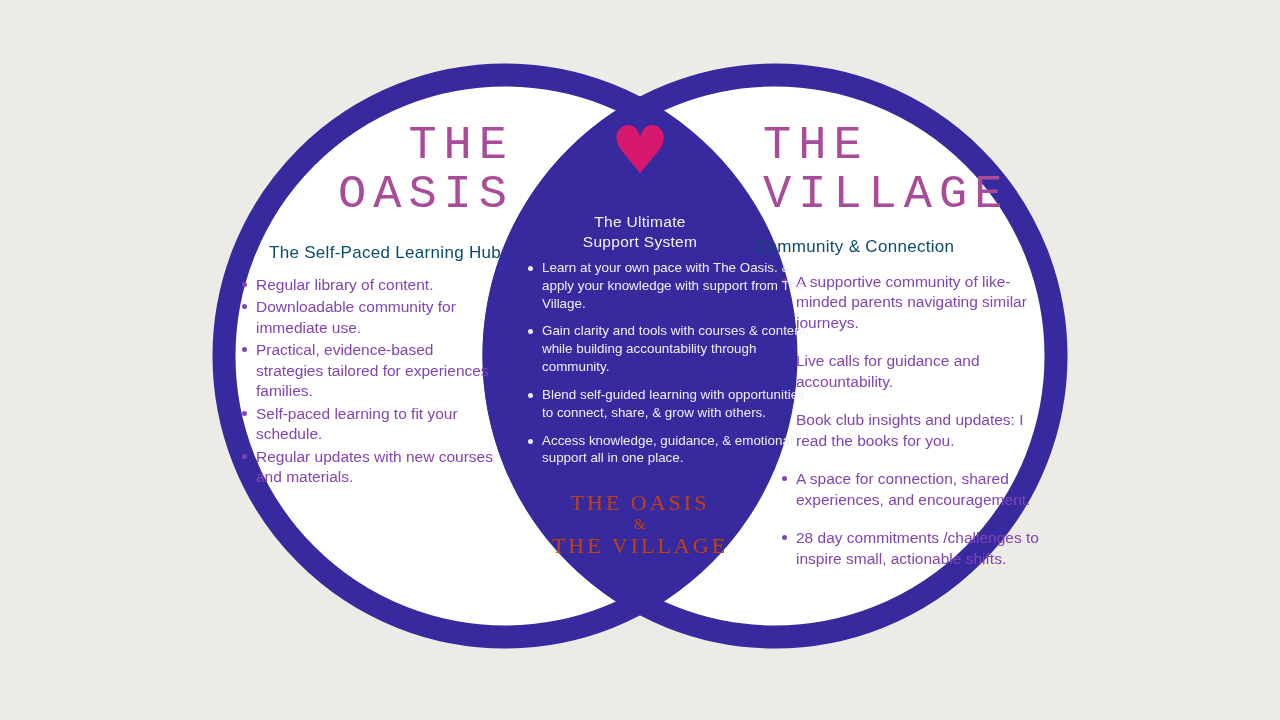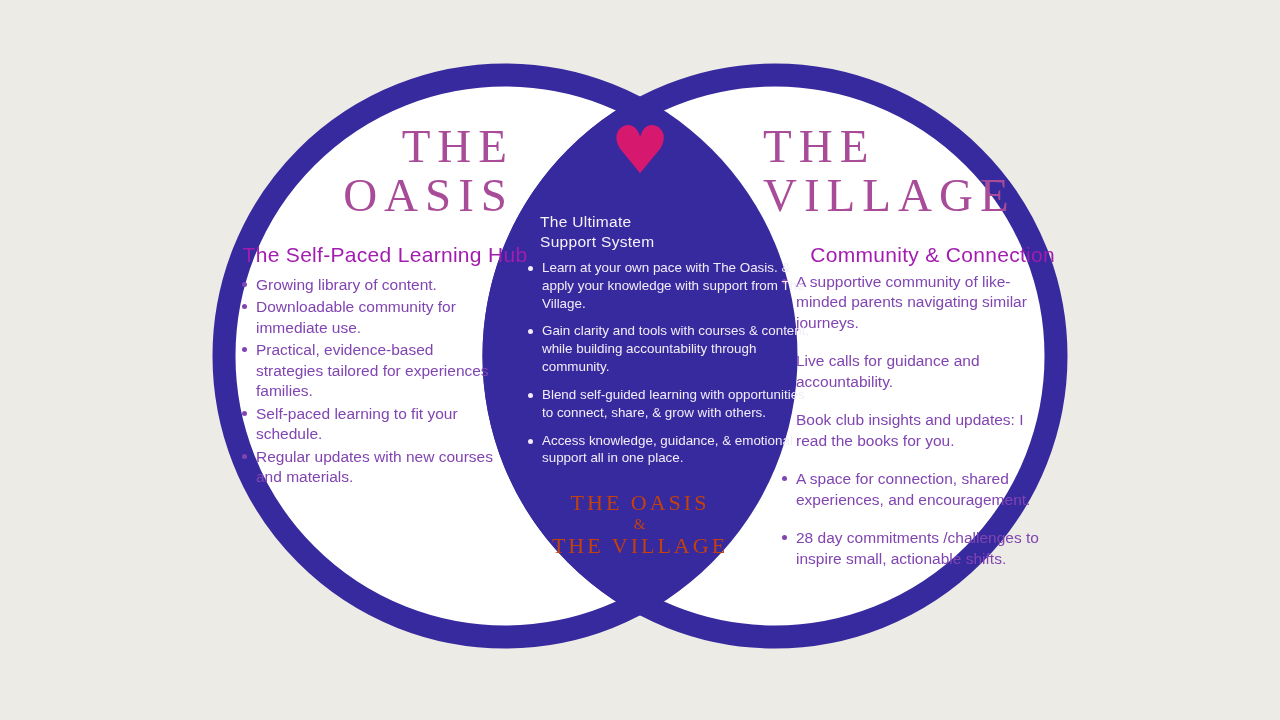--- a/index.html
+++ b/index.html
@@ -6,57 +6,57 @@
   .stage{
     position:relative;width:1280px;height:720px;overflow:hidden;
     background:#edebe5;
     font-family:"Liberation Sans", sans-serif;
   }
   .venn-svg{position:absolute;left:0;top:0;}
 
   
   .big-title{
     position:absolute;
-    font-family:Liberation Serif, serif;
+    font-family:Liberation Mono, monospace;
     font-weight:400;
     color:#a84b98;
     font-size:47px;
     line-height:1.04;
     letter-spacing:7px;
   }
   .title-left{left:214px;top:122px;width:300px;text-align:right;}
   .title-right{left:763px;top:122px;width:300px;text-align:left;}
 
   .subtitle{
     position:absolute;
-    color:#a21caf;
-    font-size:21px;
+    color:#0c4a6e;
+    font-size:17px;
     letter-spacing:0.3px;
   }
   .subtitle-left{left:235px;top:243px;width:300px;text-align:center;}
-  .subtitle-right{left:755px;top:243px;width:300px;text-align:right;}
+  .subtitle-right{left:755px;top:237px;width:300px;text-align:left;}
 
   
   .list{position:absolute;display:flex;flex-direction:column;}
   .list-left{left:242px;top:275px;width:252px;color:#8145b2;font-size:15.5px;line-height:1.32;gap:2px;}
   .list-right{left:782px;top:272px;width:262px;color:#8145b2;font-size:15.5px;line-height:1.32;gap:18px;}
   .list-center{left:528px;top:259px;width:282px;color:#f2ecf7;font-size:13.4px;line-height:1.33;gap:10px;}
   .li{display:flex;align-items:flex-start;}
   .dot{flex:none;width:5px;height:5px;border-radius:50%;background:currentColor;margin:7px 9px 0 0;}
   .li-text{flex:1;}
 
   
   .heart{
     position:absolute;left:576px;top:118px;width:128px;
     text-align:center;font-size:66px;line-height:1;
     color:#d6196f;font-family:"DejaVu Sans", sans-serif;
   }
   .center-title{
     position:absolute;left:540px;top:212px;width:200px;
-    color:#f6f1f9;font-size:15.5px;line-height:1.3;
+    text-align:center;color:#f6f1f9;font-size:15.5px;line-height:1.3;
     letter-spacing:0.3px;
   }
   .center-footer{
     position:absolute;left:520px;top:490px;width:240px;
     text-align:center;color:#c2410c;
     font-family:"Liberation Serif", serif;
   }
   .center-footer .line{font-size:22px;letter-spacing:3px;line-height:1.15;}
   .center-footer .amp{font-size:15px;letter-spacing:1px;line-height:1.2;}
 </style>
@@ -78,21 +78,21 @@
 
   <div class="big-title title-left">
     <div>THE</div>
     <div>OASIS</div>
   </div>
   <div class="subtitle subtitle-left">The Self-Paced Learning Hub</div>
   <div class="list list-left">
 
       <div class="li">
         <span class="dot"></span>
-        <span class="li-text">Growing library of content.</span>
+        <span class="li-text">Regular library of content.</span>
       </div>
 
       <div class="li">
         <span class="dot"></span>
         <span class="li-text">Downloadable community for immediate use.</span>
       </div>
 
       <div class="li">
         <span class="dot"></span>
         <span class="li-text">Practical, evidence-based strategies tailored for experiences families.</span>

